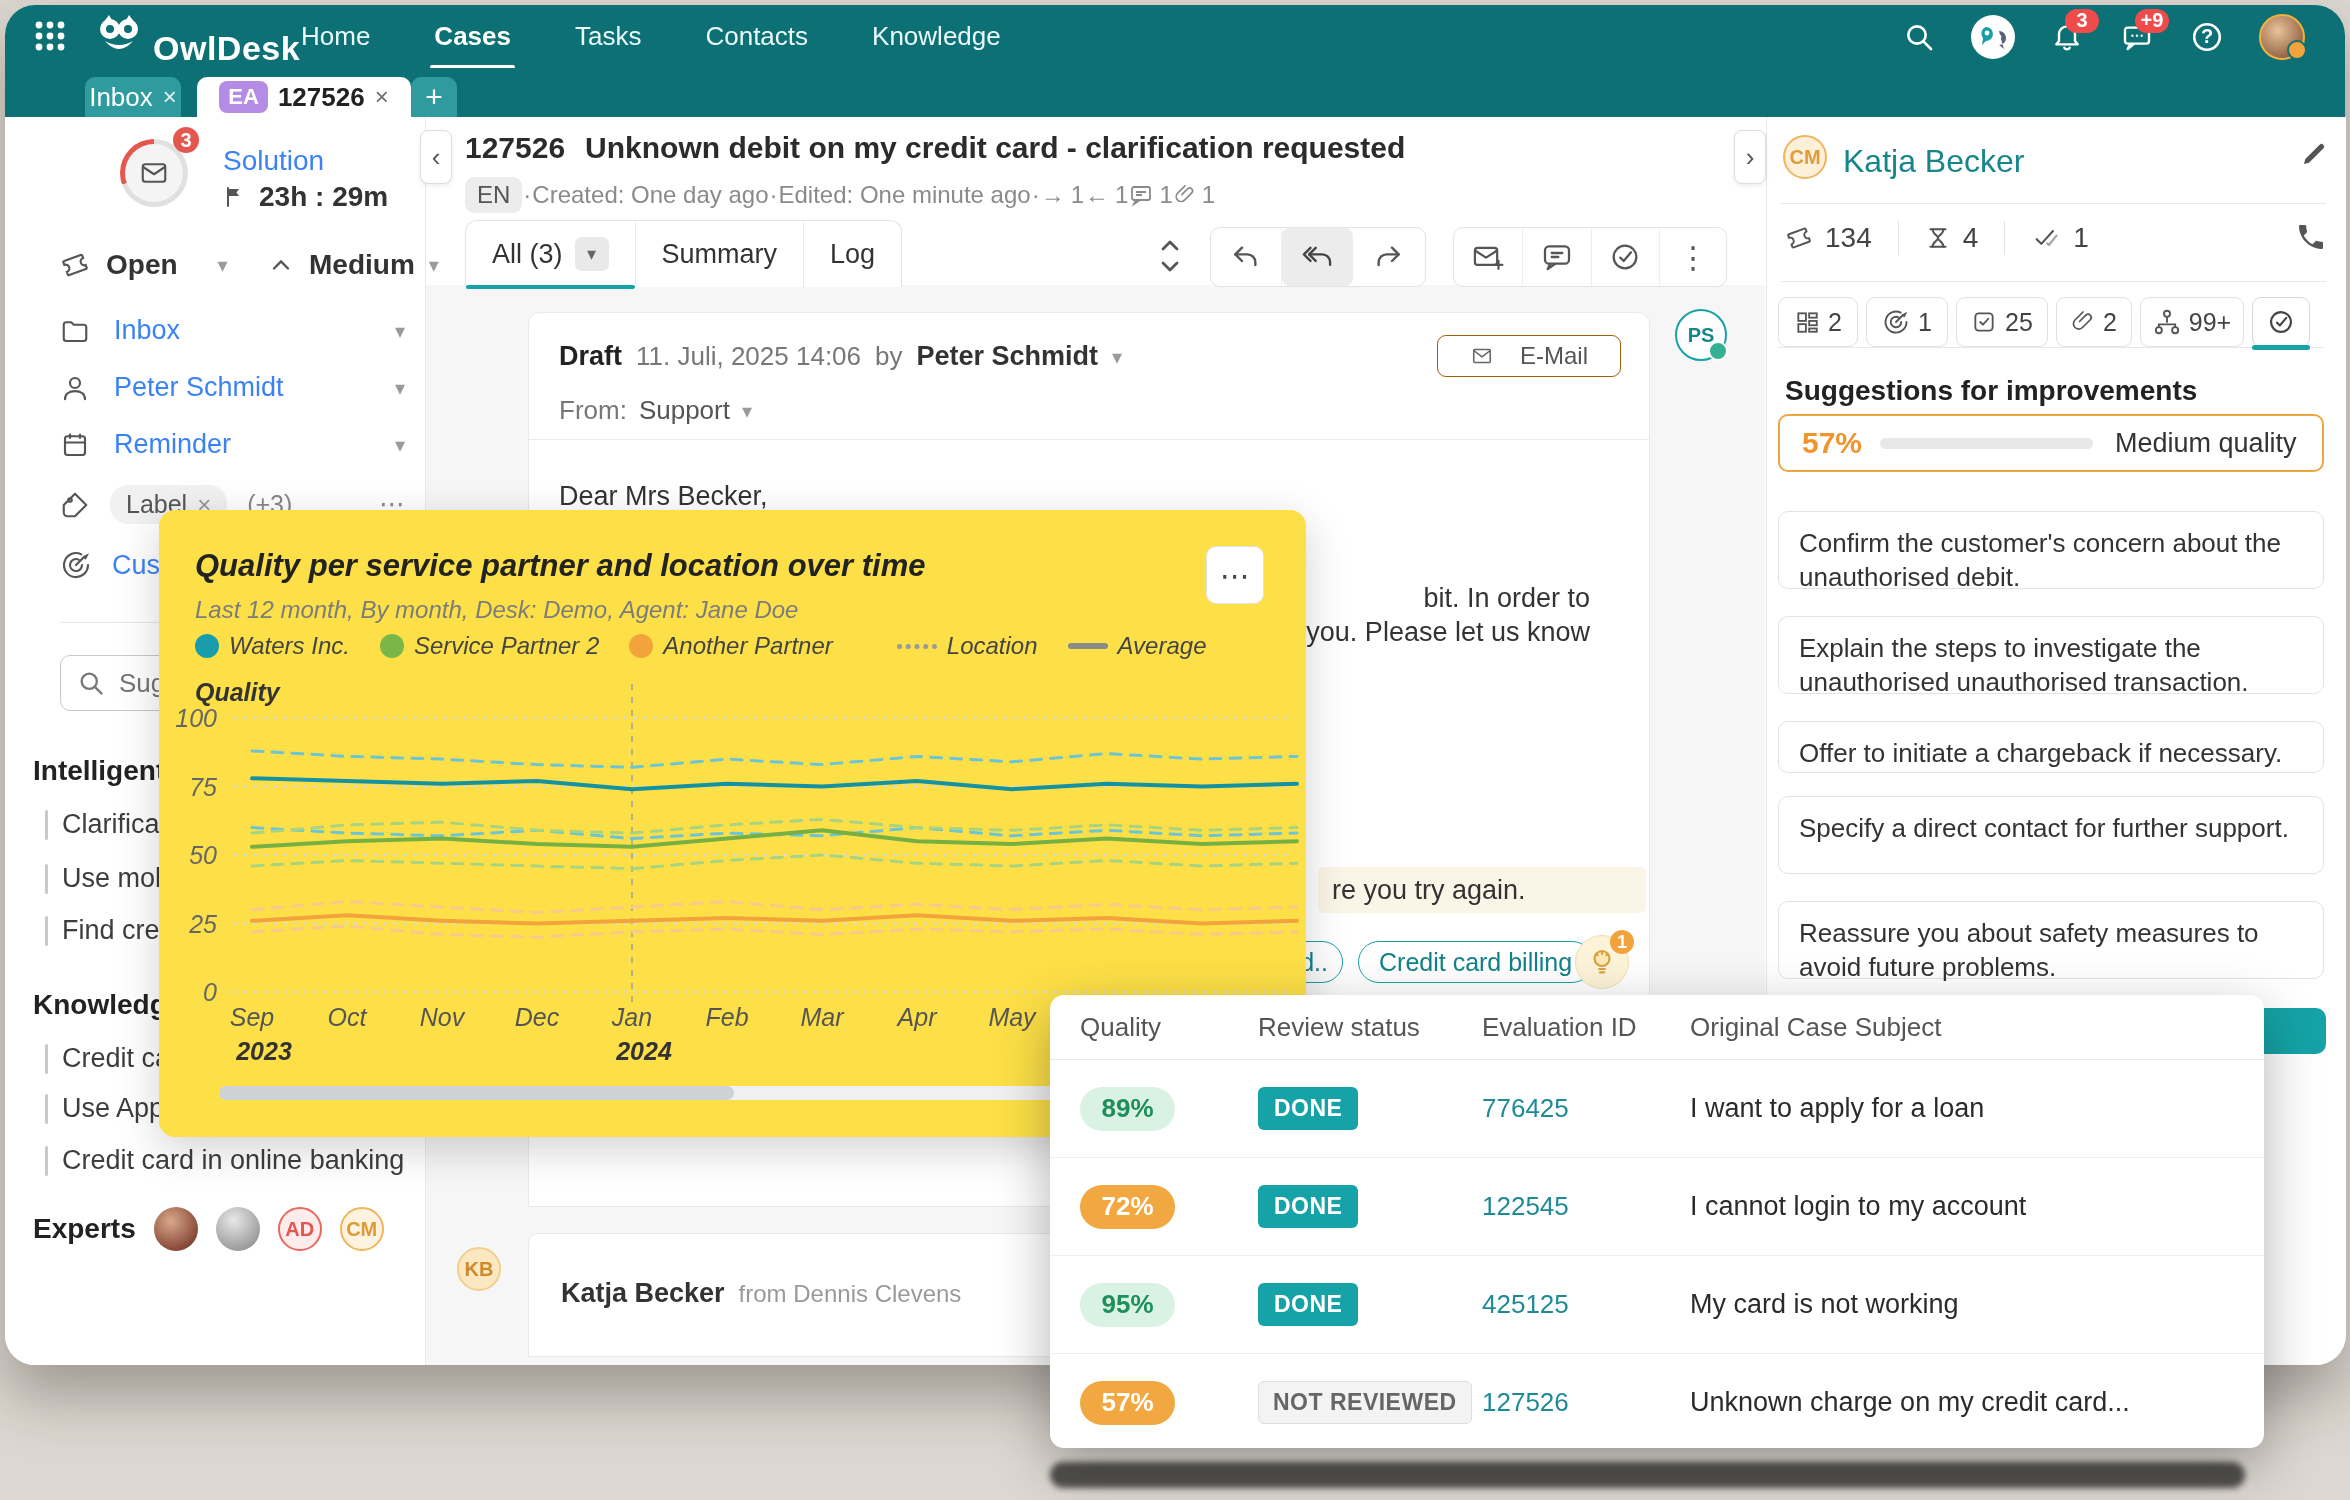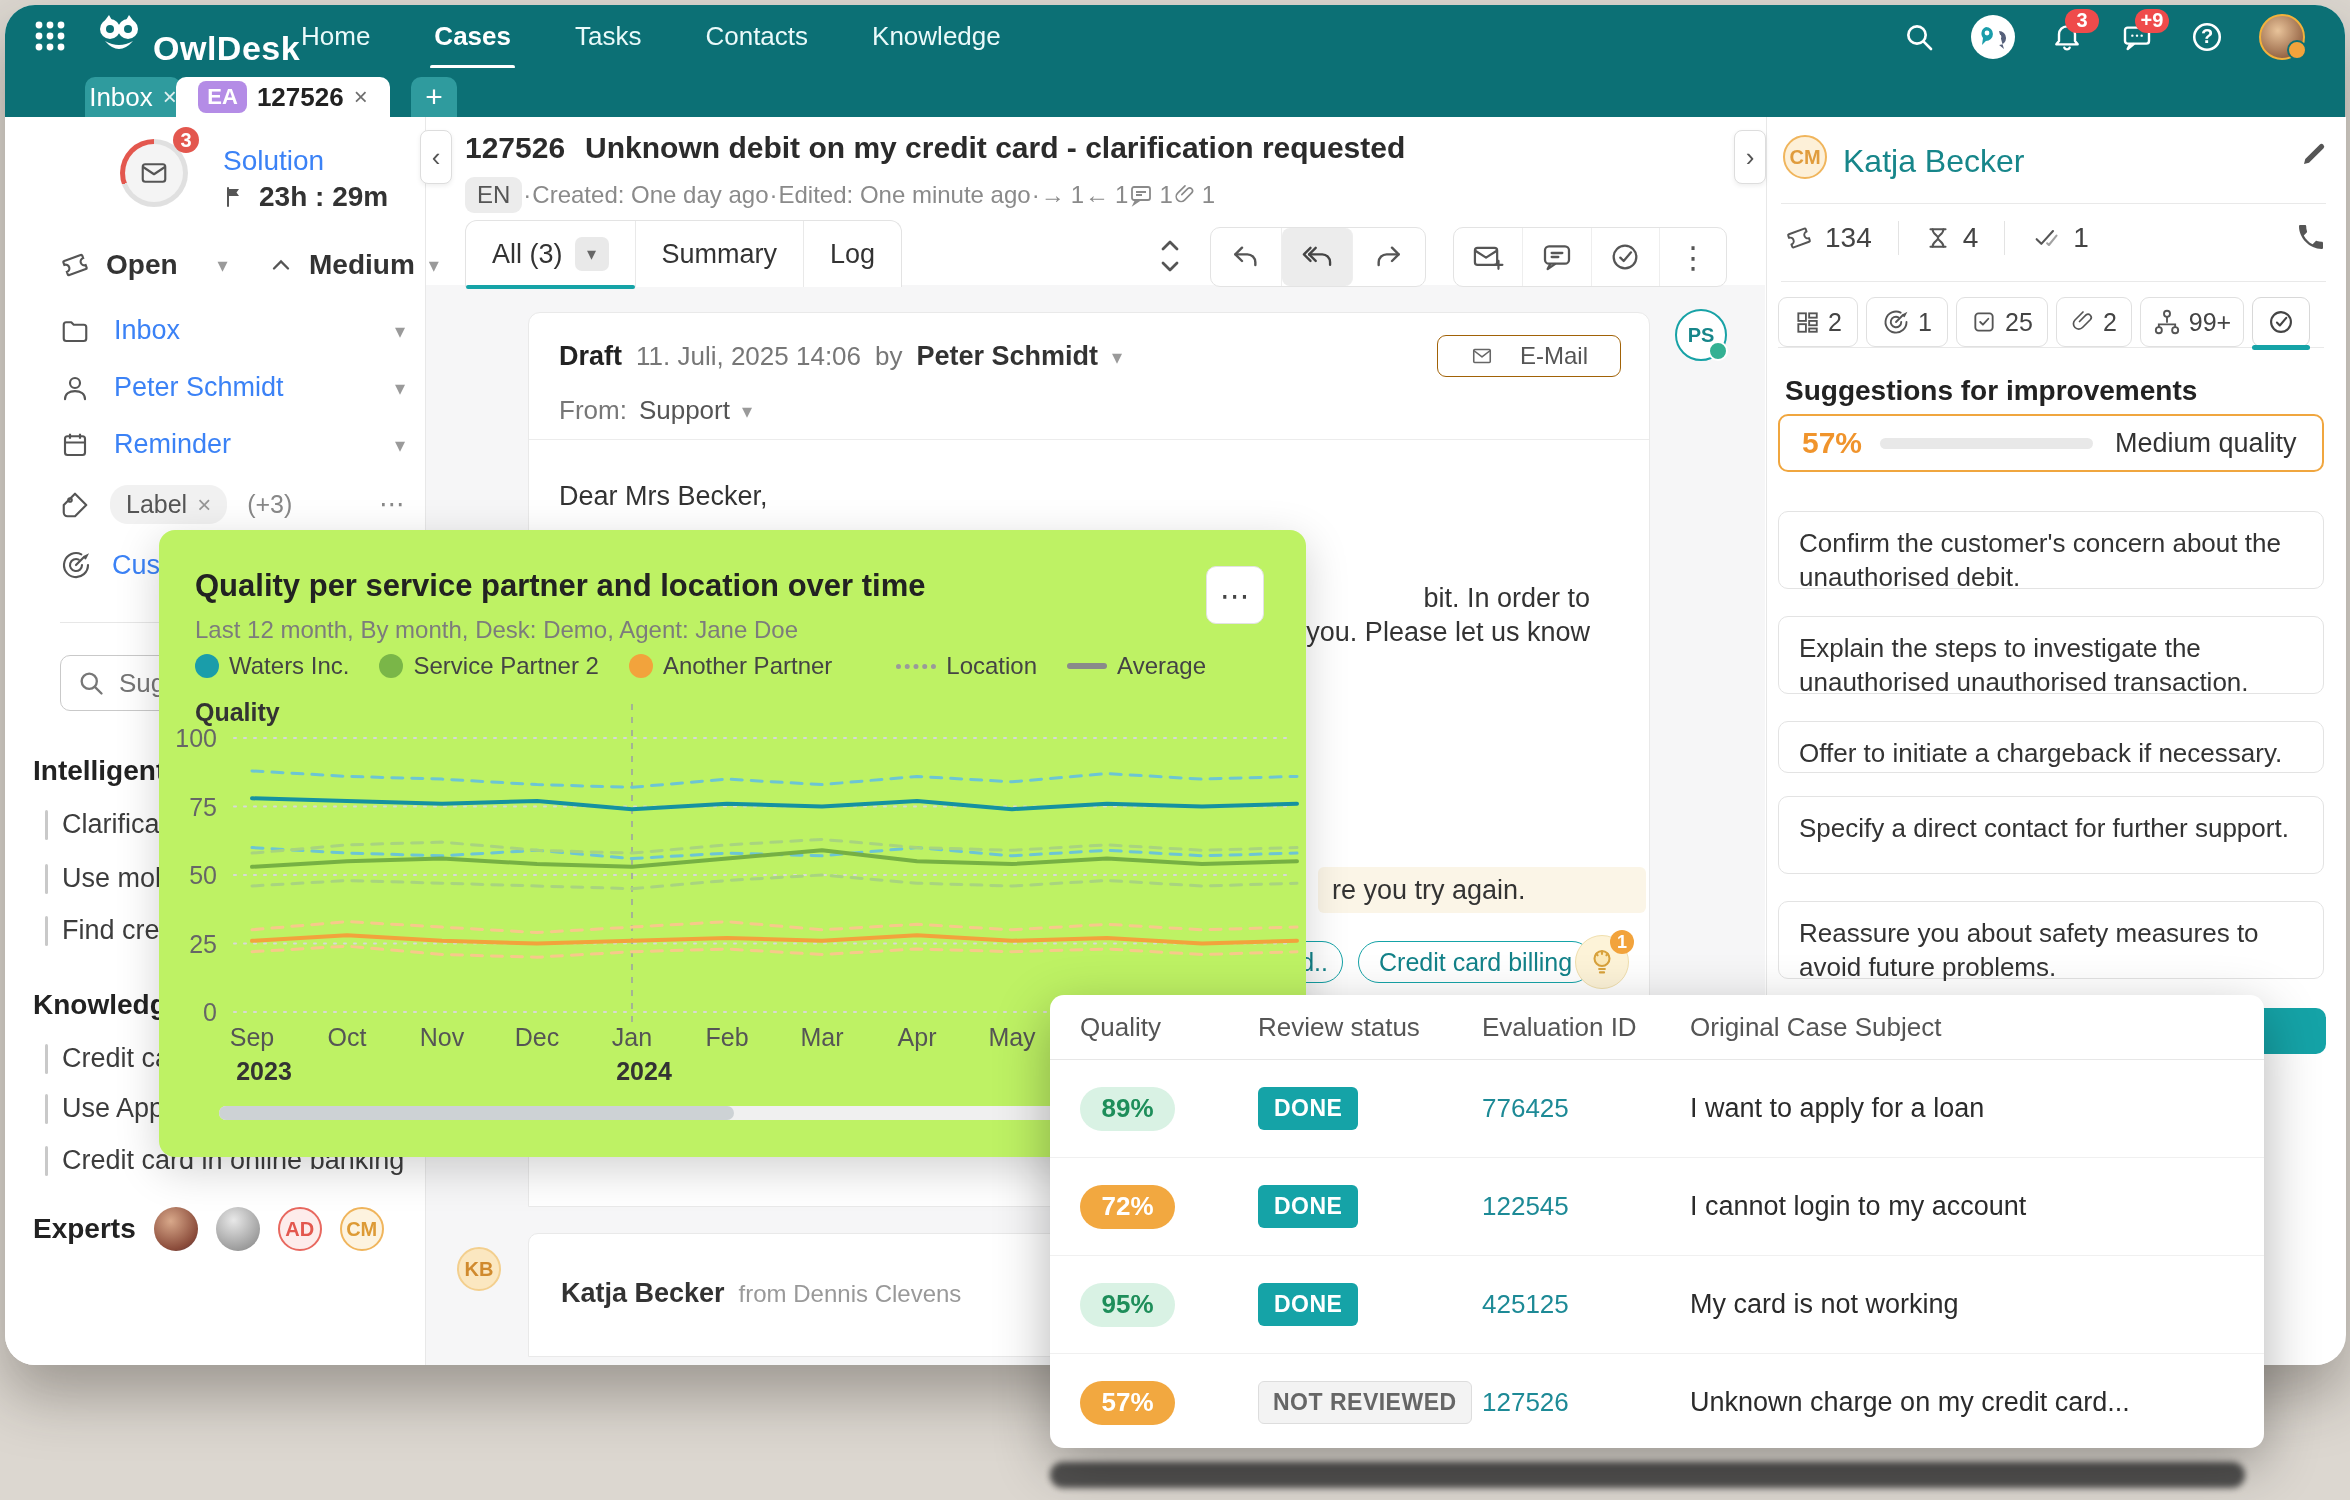--- a/index.html
+++ b/index.html
@@ -20,21 +20,21 @@
   .badge-red{position:absolute;top:-10px;right:-14px;background:#ef4b4b;color:#fff;font-size:20px;font-weight:bold;
     border-radius:12px;min-width:24px;height:24px;display:flex;align-items:center;justify-content:center;padding:0 5px;}
   .owl-badge{width:44px;height:44px;background:#fff;border-radius:50%;display:flex;align-items:center;justify-content:center;}
   .user-avatar{width:42px;height:42px;border-radius:50%;border:2px solid #f2b23c;
     background:radial-gradient(circle at 40% 35%,#e8c39a,#9a6a4a 70%,#5a4632);position:relative;}
   .user-avatar::after{content:"";position:absolute;right:-4px;bottom:-2px;width:16px;height:16px;background:#f2a33c;border-radius:50%;border:2px solid #0c7075;}
   
   .tabstrip{position:absolute;left:0;top:63px;width:100%;height:49px;background:#0c7075;}
   .tab{position:absolute;bottom:0;height:40px;border-radius:10px 10px 0 0;display:flex;align-items:center;justify-content:center;gap:10px;font-size:26px;}
   .tab-inbox{left:80px;width:96px;background:#2f9b9e;color:#fff;}
-  .tab-active{left:171px;width:214px;background:#fff;color:#222;font-weight:bold;}
+  .tab-active{left:192px;width:214px;background:#fff;color:#222;font-weight:bold;}
   .tab-plus{left:406px;width:46px;background:#2f9b9e;color:#fff;font-size:30px;}
   .ea-badge{background:#b48ce6;color:#fff;font-size:22px;font-weight:bold;border-radius:8px;padding:3px 9px;}
   .x-glyph{font-size:24px;color:inherit;opacity:.85;font-weight:normal;}
   
   .lsb{position:absolute;left:0;top:112px;width:420px;height:1248px;background:#fff;border-right:1px solid #e8e8e8;border-radius:0 0 0 30px;}
   .ring{position:absolute;left:115px;top:22px;width:68px;height:68px;border-radius:50%;
     background:conic-gradient(#e0e0e0 0deg 250deg,#e3574e 250deg 360deg);display:flex;align-items:center;justify-content:center;}
   .ring-inner{width:58px;height:58px;border-radius:50%;background:#f4f4f4;display:flex;align-items:center;justify-content:center;}
   .sol-badge{position:absolute;left:168px;top:10px;background:#e3574e;color:#fff;font-size:20px;font-weight:bold;width:26px;height:26px;border-radius:50%;display:flex;align-items:center;justify-content:center;}
   .row-label{font-size:27px;color:#3b82f6;}
@@ -74,22 +74,22 @@
   .rsb{position:absolute;left:1761px;top:112px;width:579px;height:1248px;background:#fff;border-left:1px solid #e8e8e8;border-radius:0 0 30px 0;}
   .rsb .divider{position:absolute;left:14px;width:545px;height:1px;background:#e9e9e9;}
   .r-chip{height:50px;border:1px solid #e0e0e0;border-radius:9px;display:flex;align-items:center;justify-content:center;gap:8px;font-size:25px;color:#444;background:#fff;box-sizing:border-box;}
   .sugg-card{position:absolute;left:11px;width:546px;border:1px solid #e3e3e3;border-radius:10px;box-sizing:border-box;padding:14px 20px;font-size:26px;color:#333;line-height:34px;background:#fff;}
   .q-card{position:absolute;left:11px;top:297px;width:546px;height:58px;border:2px solid #f0a63f;border-radius:10px;box-sizing:border-box;display:flex;align-items:center;background:#fff;}
   .q-track{width:213px;height:11px;background:#e8e8e8;border-radius:6px;overflow:hidden;margin:0 22px 0 18px;}
   .q-fill{height:100%;background:#f2a33c;border-radius:6px;}
   .stat{display:flex;align-items:center;gap:12px;font-size:28px;color:#444;}
   .vsep{width:1px;height:34px;background:#e3e3e3;}
   
-  .chart-card{position:absolute;left:154px;top:525px;width:1147px;height:627px;background:#bef264;border-radius:16px;
-    box-shadow:0 12px 44px rgba(0,0,0,.18);z-index:20;}
+  .chart-card{position:absolute;left:154px;top:505px;width:1147px;height:627px;background:#fde047;border-radius:16px;
+    box-shadow:0 12px 44px rgba(0,0,0,.18);z-index:20;font-style:italic;}
   .chart-title{position:absolute;left:36px;top:38px;font-size:31px;font-weight:bold;color:#222;}
   .chart-sub{position:absolute;left:36px;top:86px;font-size:24px;color:#7c7c7c;}
   .chart-menu{position:absolute;right:42px;top:36px;width:56px;height:56px;border:1px solid #e2e2e2;border-radius:10px;display:flex;align-items:center;justify-content:center;font-size:30px;color:#444;background:#fff;}
   .legend{position:absolute;left:36px;top:122px;display:flex;align-items:center;gap:30px;font-size:24px;color:#444;}
   .lg-dot{width:24px;height:24px;border-radius:50%;display:inline-block;}
   .sw-teal{background:#1a9daa;} .sw-green{background:#7ab648;} .sw-orange{background:#f2a33c;}
   .lg-dash{width:40px;border-top:5px dotted #9a9a9a;display:inline-block;}
   .lg-solid{width:40px;height:6px;background:#8a8a8a;border-radius:3px;display:inline-block;}
   .ylab{position:absolute;left:36px;top:168px;font-size:25px;font-weight:bold;color:#333;}
   .hscroll{position:absolute;left:60px;top:576px;width:1040px;height:14px;background:#f0f0f0;border-radius:8px;}

